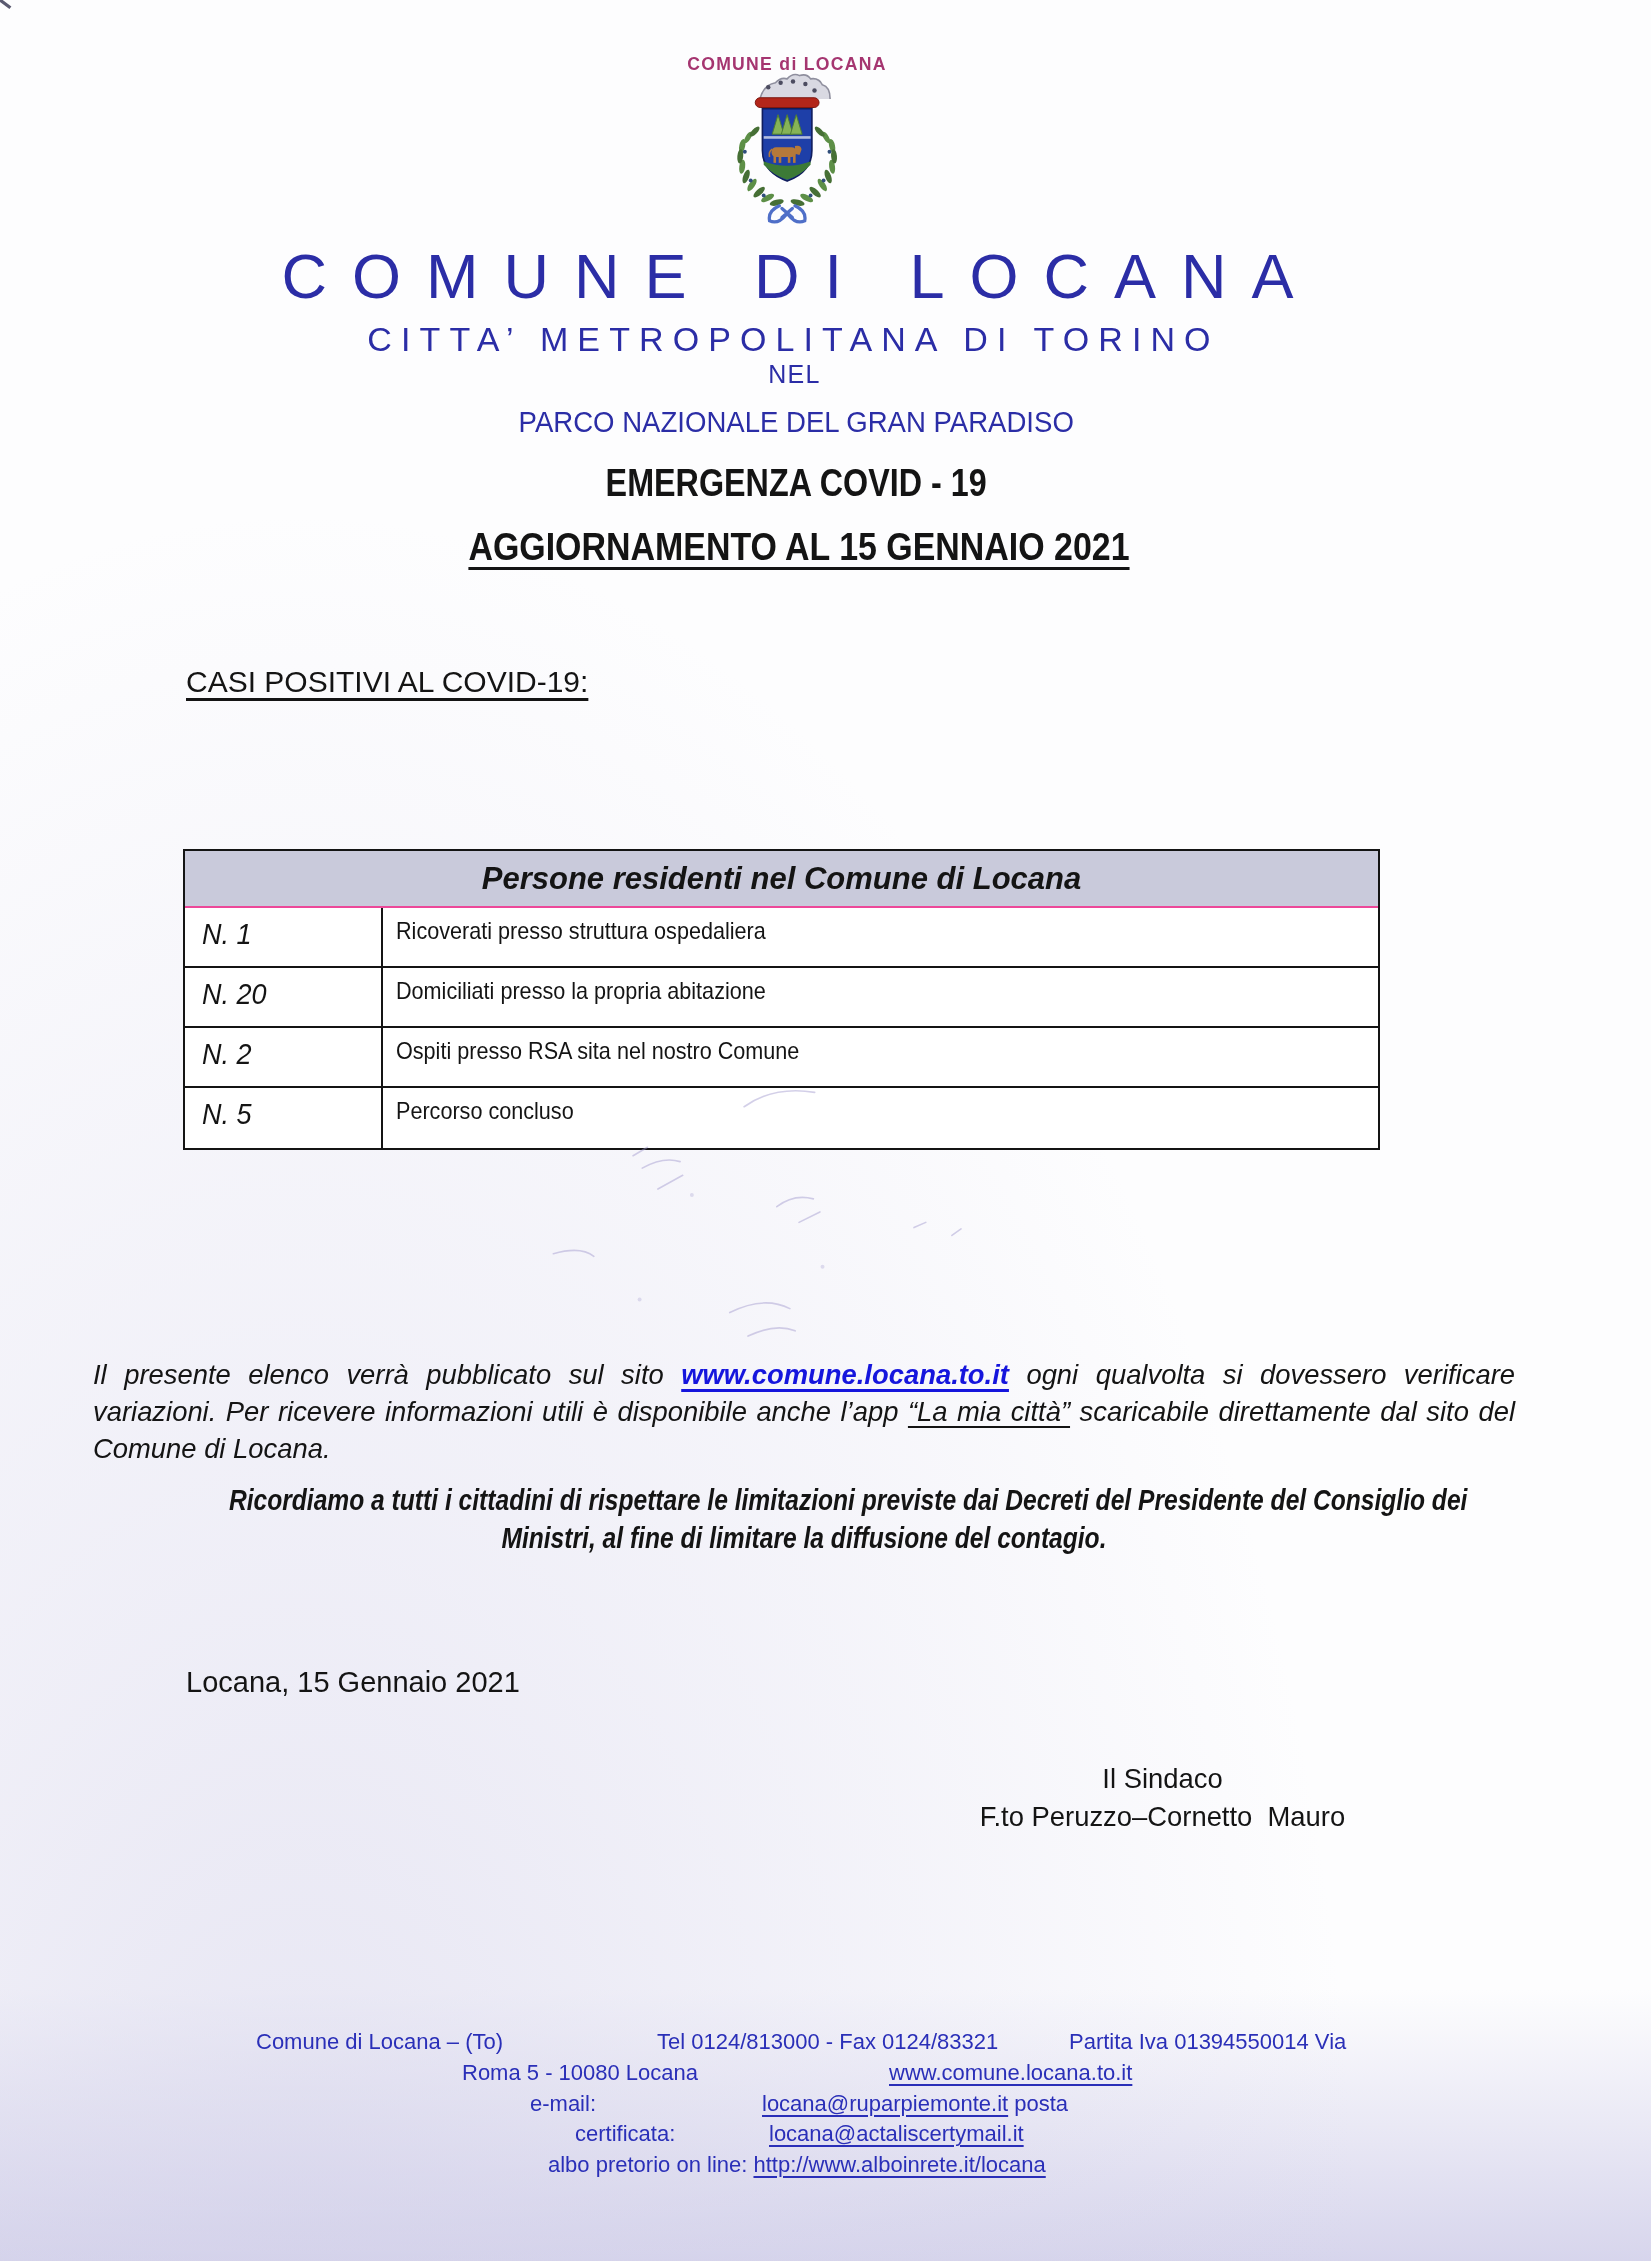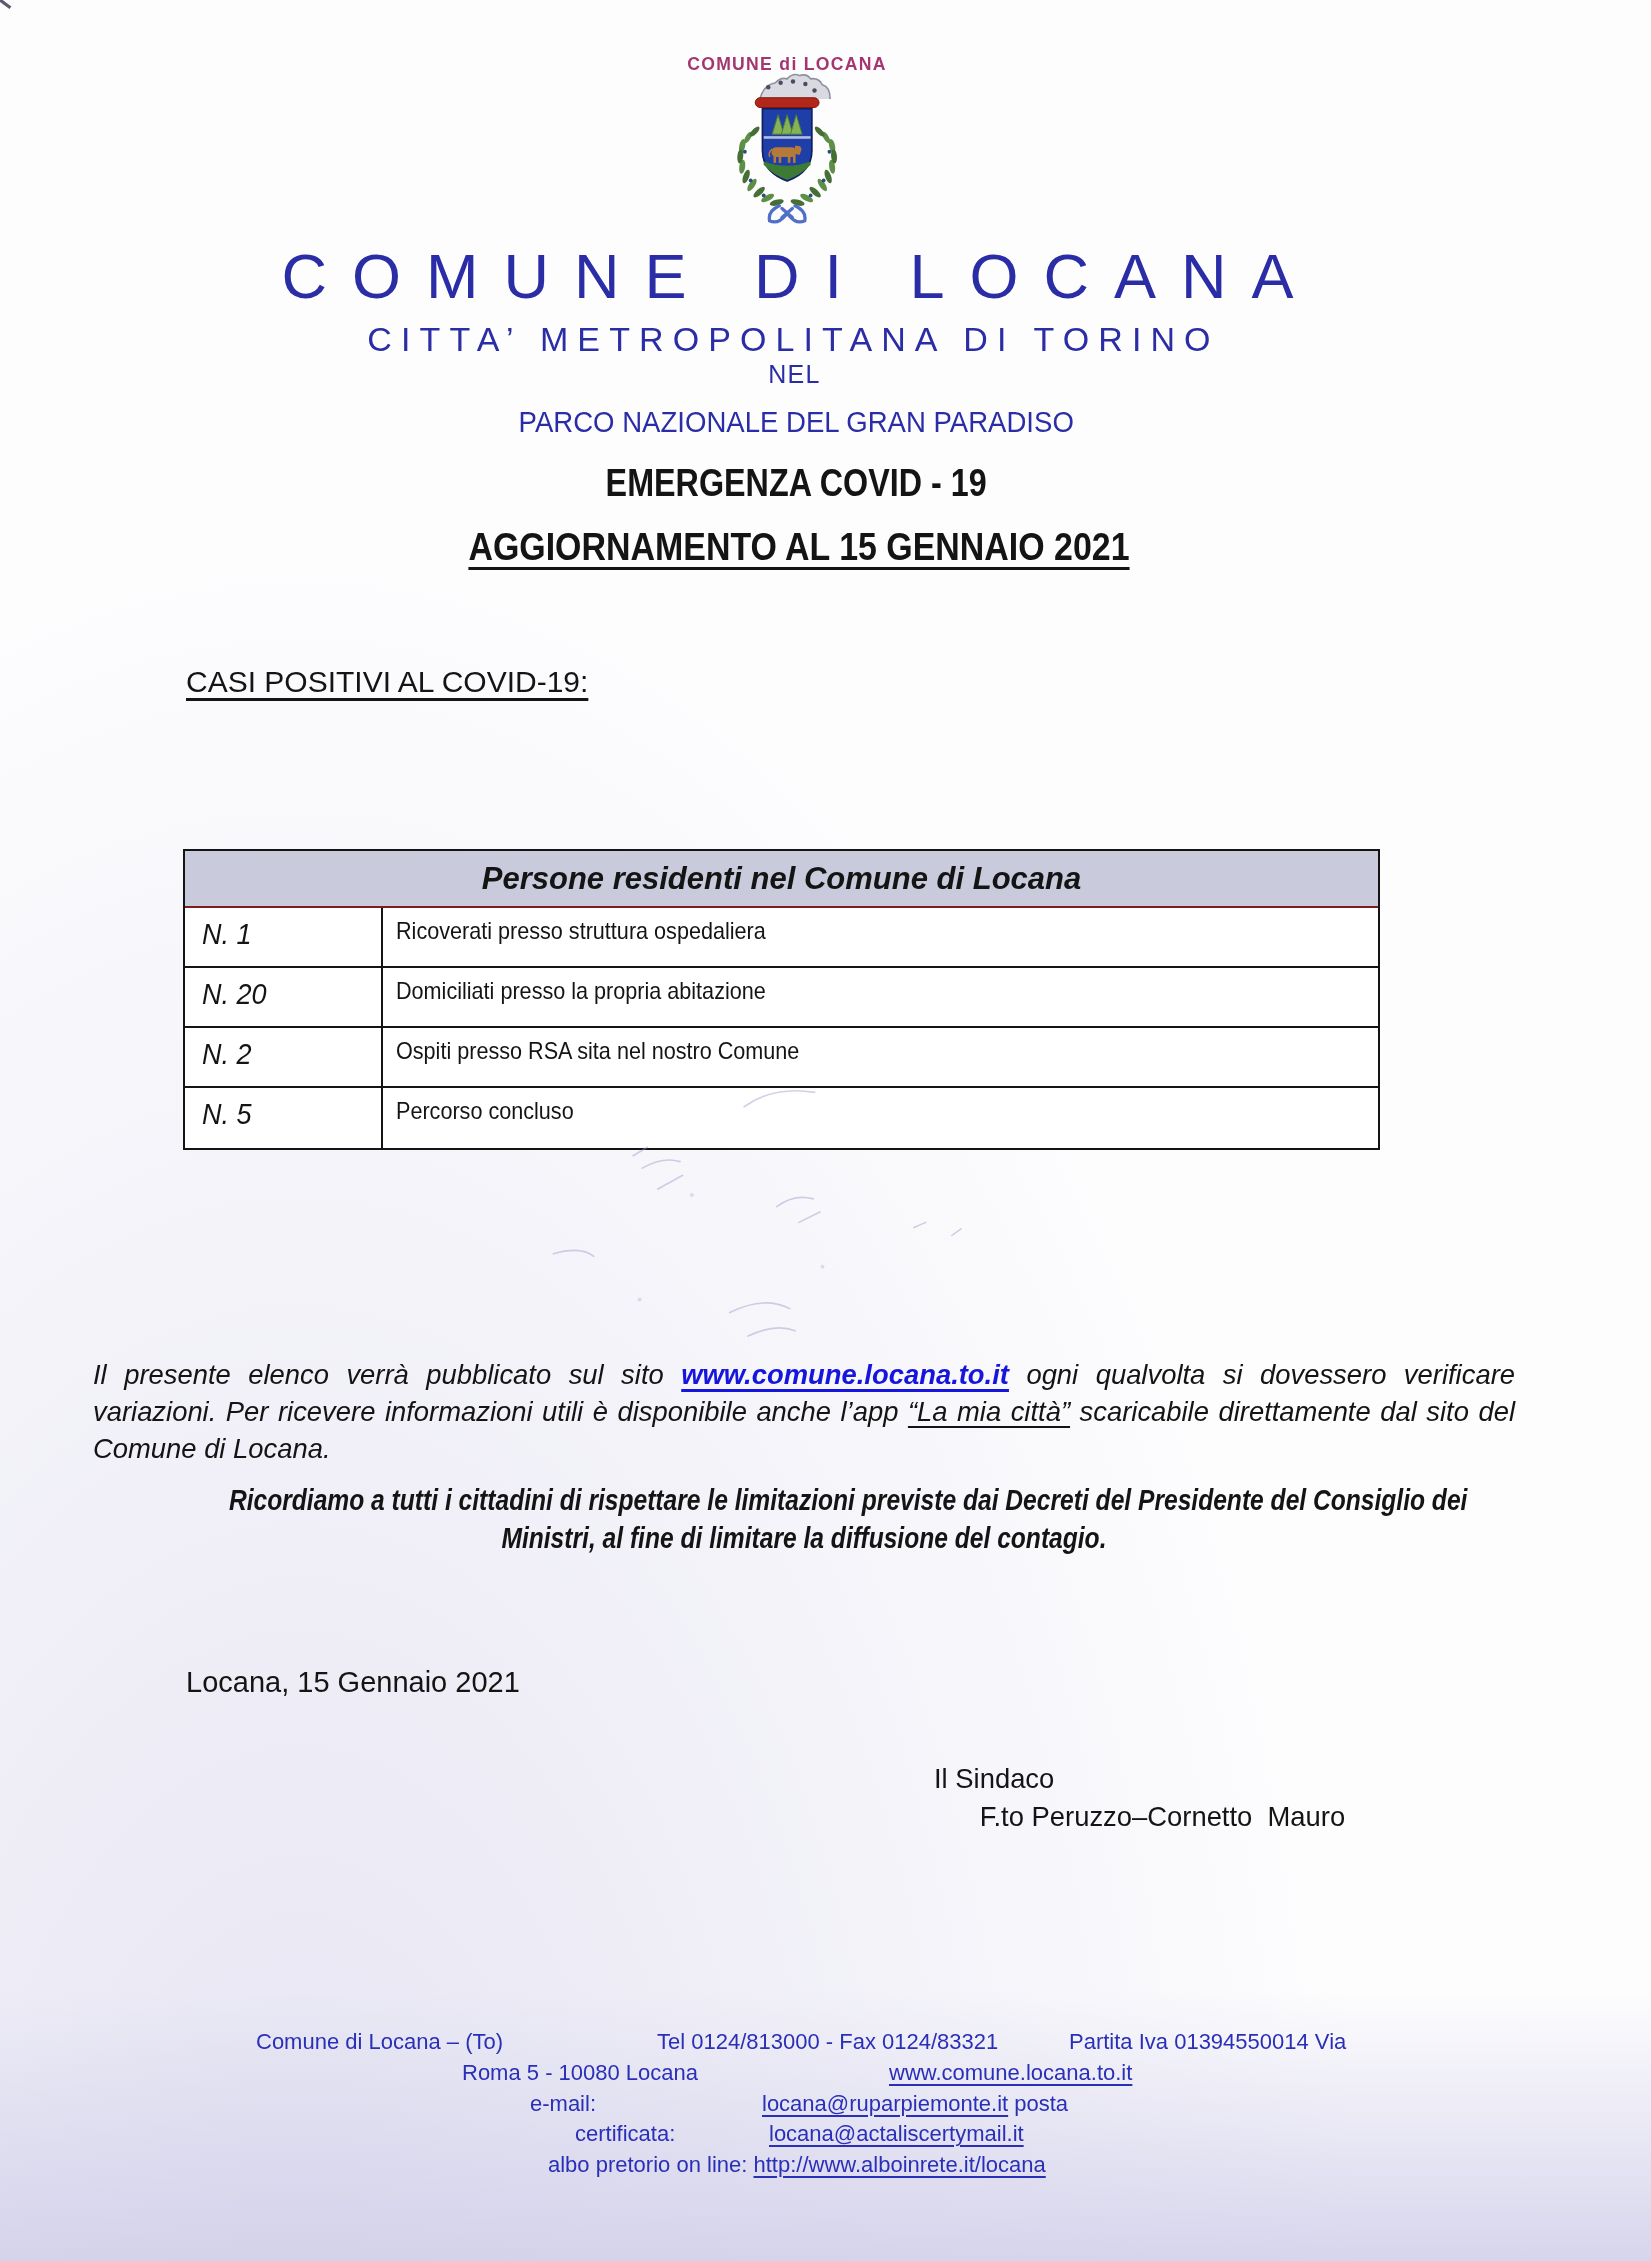--- a/index.html
+++ b/index.html
@@ -29,40 +29,40 @@
   .doc-nel{top:360px;font-size:25px;line-height:29px;letter-spacing:1.3px;}
   .doc-park{top:388px;font-size:29px;line-height:33px;}
   .doc-park .cond{transform:scaleX(0.95);}
   .h-emergency{top:462px;font-size:38px;line-height:43px;font-weight:700;}
   .h-update{top:524px;font-size:39px;line-height:46px;font-weight:700;}
   .h-update .cond{transform:scaleX(0.87);text-decoration:underline;text-decoration-thickness:3.3px;text-underline-offset:7.2px;}
   .h-cases{top:665px;left:186px;font-size:30px;text-decoration:underline;text-decoration-thickness:2.6px;text-underline-offset:5.9px;}
 
   
   .covid-table{top:849px;left:183px;width:1197px;box-sizing:border-box;border:2.6px solid #141414;background:#fff;}
-  .t-header{height:57px;background:#c9cadb;border-bottom:2px solid #7f1d1d;
+  .t-header{height:57px;background:#c9cadb;border-bottom:2px solid #ec4899;
             font-size:31px;font-weight:700;font-style:italic;text-align:center;
             padding-top:10.4px;box-sizing:border-box;}
   .t-row{display:flex;height:60px;border-bottom:2px solid #141414;box-sizing:border-box;}
   .t-row:last-child{border-bottom:none;}
   .t-c1{width:198px;border-right:2px solid #141414;box-sizing:border-box;padding:9.1px 0 0 17px;font-size:30px;font-style:italic;}
   .t-c2{flex:1;padding:9.1px 0 0 13px;font-size:24px;}
 
   
   .para{left:93px;width:1422px;font-size:27.4px;font-style:italic;line-height:37px;}
   .p-publish{top:1356px;}
   .jline{text-align:justify;text-align-last:justify;}
   .site-link{color:#1515dd;font-weight:700;text-decoration:underline;text-decoration-thickness:3.3px;text-underline-offset:4.6px;}
   .app-name{text-decoration:underline;text-decoration-thickness:2px;text-underline-offset:4.6px;}
   .p-reminder{top:1481px;text-align:center;font-weight:700;font-size:30px;line-height:38px;}
   .p-reminder .cond{transform:scaleX(0.82);}
 
   
   .place-date{top:1666px;left:186px;font-size:29px;}
-  .sig-role{top:1763px;left:934px;width:457px;font-size:27.4px;}
+  .sig-role{top:1763px;left:934px;width:457px;text-align:center;font-size:27.4px;}
   .sig-name{top:1801px;left:934px;width:457px;text-align:center;font-size:27.4px;white-space:pre;}
 
   
   .foot{font-size:22px;color:#2a2fb8;white-space:pre;}
   .u2{text-decoration:underline;text-decoration-thickness:1.6px;text-underline-offset:3.9px;}
 
   svg{display:block;}
 </style>
 </head>
 <body>

